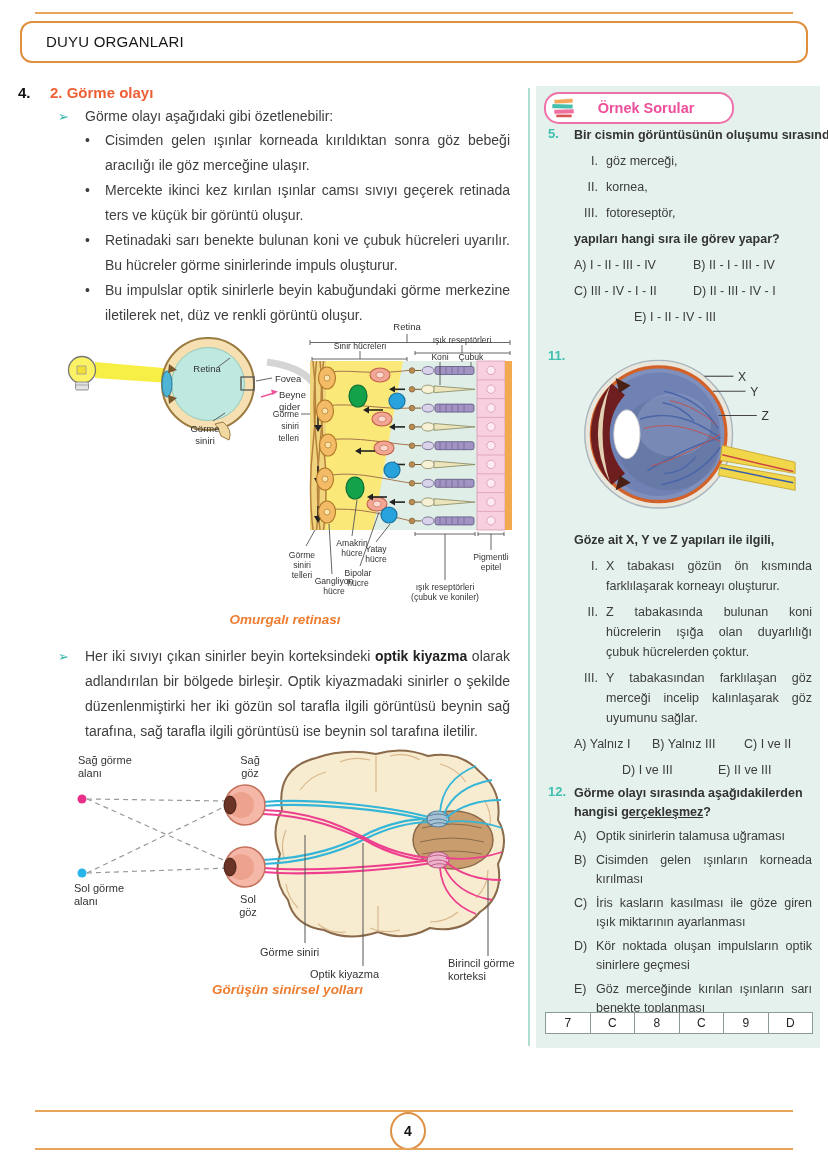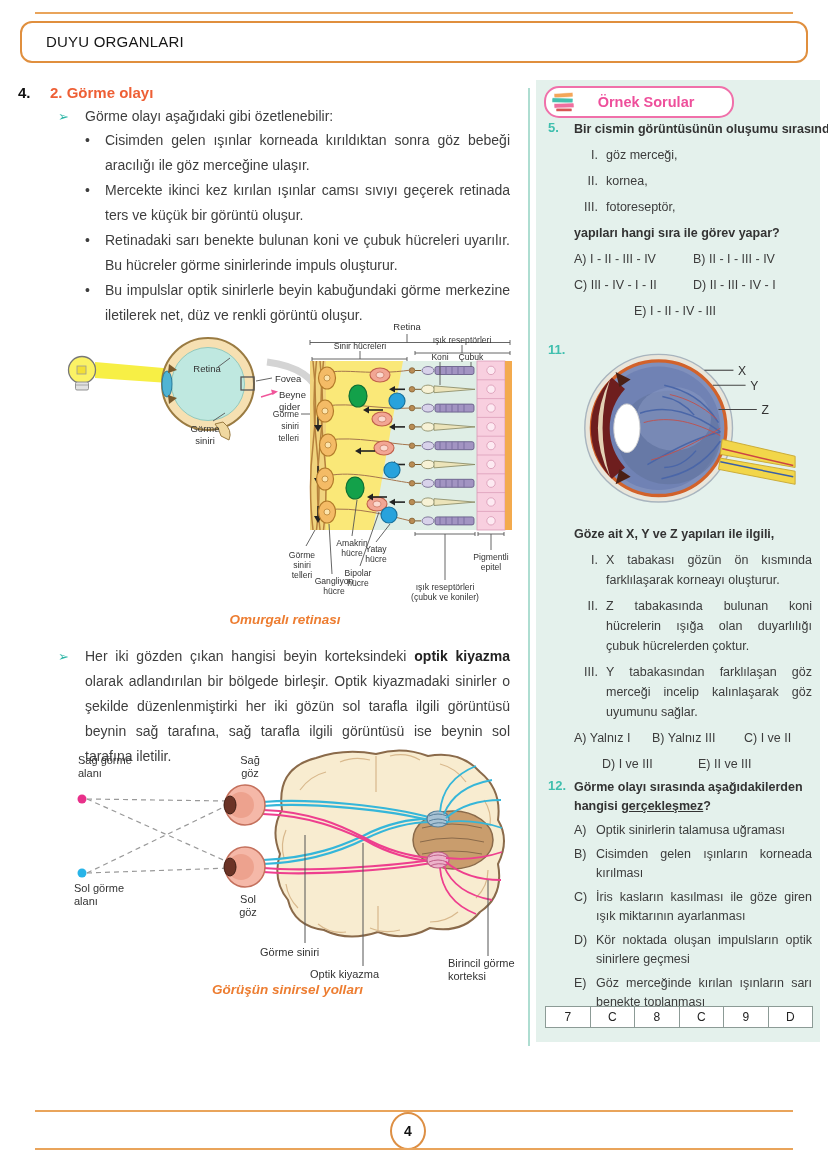--- a/index.html
+++ b/index.html
@@ -17,40 +17,40 @@
   .bullet{display:flex;}
   .b-dot{width:20px;flex:none;}
   .btxt{flex:1;text-align:justify;}
   .fig{position:absolute;}
   .caption{position:absolute;color:#ed7d31;font-weight:bold;font-style:italic;
            font-size:13.5px;text-align:center;}
   .para2{position:absolute;left:58px;top:644px;width:452px;display:flex;font-size:14px;line-height:25px;}
   .p2txt{flex:1;text-align:justify;}
   .p2txt b{color:#222;}
   .vsep{position:absolute;left:528px;top:88px;width:2px;height:958px;background:#aeddd1;}
-  .panel{position:absolute;left:536px;top:80px;width:284px;height:962px;background:#e4f1ec;
+  .panel{position:absolute;left:536px;top:86px;width:284px;height:962px;background:#e4f1ec;
          font-size:12.5px;color:#3c3c3c;}
   .badge{position:absolute;left:8px;top:6px;width:186px;height:28px;background:#fff;
          border:2px solid #f070aa;border-radius:15px;display:flex;align-items:center;justify-content:center;}
   .badge-label{color:#ee4f9b;font-size:14.5px;font-weight:bold;margin-left:14px;}
   .badge-icon{position:absolute;left:5px;top:3px;}
   .qblock{position:absolute;left:10px;right:8px;}
   .qnum{position:absolute;left:2px;top:0;color:#3fbfae;font-weight:bold;font-size:13px;}
   .qbody{margin-left:28px;}
   .qstem{font-weight:bold;color:#333;line-height:19px;}
   .nowrap{white-space:nowrap;}
   .ritem{display:flex;margin-top:6px;line-height:20px;}
   .rn{width:24px;text-align:right;margin-right:8px;flex:none;}
   .rt{flex:1;text-align:justify;}
   .qbold{font-weight:bold;color:#333;margin-top:7px;line-height:19px;}
   .optrow{display:flex;margin-top:7px;line-height:19px;}
   .opt-half{width:50%;}
   .opt-e{margin-left:60px;}
   .o3a{width:78px;}.o3b{width:92px;}
-  .oD{margin-left:28px;width:96px;}
+  .oD{margin-left:48px;width:96px;}
   .aopt{display:flex;margin-top:5px;line-height:19px;}
   .an{width:22px;flex:none;}
   .at{flex:1;text-align:justify;}
   .q12u{text-decoration:underline;}
   .akey{position:absolute;left:9px;top:926px;width:266px;display:flex;border:1px solid #8c9b96;
         background:#fff;height:20px;line-height:20px;font-size:12px;text-align:center;color:#222;}
   .akey span{flex:1;border-left:1px solid #8c9b96;}
   .akey span:first-child{border-left:none;}
   .page-circle{position:absolute;left:390px;top:1112px;width:32px;height:34px;border:2px solid #dd8f44;
                border-radius:50%;text-align:center;line-height:34px;font-weight:bold;font-size:14px;color:#111;background:#fff;}
@@ -380,21 +380,21 @@
         <path d="M423,214 v4 M423,216 H449 M449,214 v4 M436,216 V232" stroke="#555" stroke-width="0.9" fill="none"></path>
         <text x="436" y="242" text-anchor="middle" class="sl">Pigmentli</text>
         <text x="436" y="252" text-anchor="middle" class="sl">epitel</text>
       </g>
     </svg>
   </div>
   <div class="caption" style="left:55px;top:612px;width:460px;">Omurgalı retinası</div>
 
   <div class="para2">
     <span class="glyph-arrow">➢</span>
-    <span class="p2txt"><span>Her iki gözden çıkan hangisi beyin korteksindeki </span><b>optik kiyazma</b><span> olarak adlandırılan bir bölgede birleşir. Optik kiyazmadaki sinirler o şekilde düzenlenmiştirki her iki gözün sol tarafla ilgili görüntüsü beynin sağ tarafına, sağ tarafla ilgili görüntüsü ise beynin sol tarafına iletilir.</span></span>
+    <span class="p2txt"><span>Her iki sıvıyı çıkan sinirler beyin korteksindeki </span><b>optik kiyazma</b><span> olarak adlandırılan bir bölgede birleşir. Optik kiyazmadaki sinirler o şekilde düzenlenmiştirki her iki gözün sol tarafla ilgili görüntüsü beynin sağ tarafına, sağ tarafla ilgili görüntüsü ise beynin sol tarafına iletilir.</span></span>
   </div>
 
   <div class="fig" style="left:60px;top:740px;width:455px;height:242px;">
     <svg width="455" height="242" viewBox="0 0 455 242">
 
       <g stroke="#999" stroke-width="1.2" stroke-dasharray="5,4">
         <line x1="27" y1="59" x2="166" y2="61"></line>
           <line x1="27" y1="59" x2="170" y2="123"></line>
         <line x1="27" y1="133" x2="166" y2="66"></line>
           <line x1="27" y1="133" x2="170" y2="128"></line>

